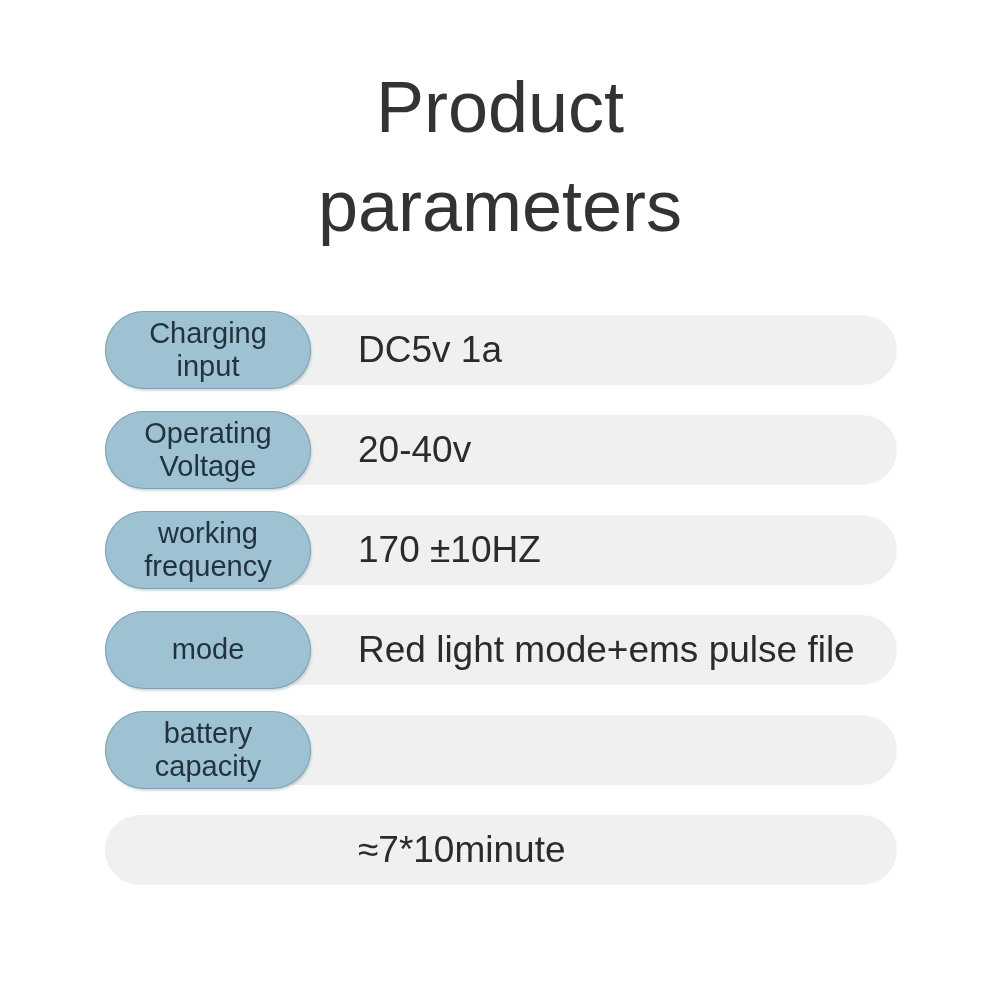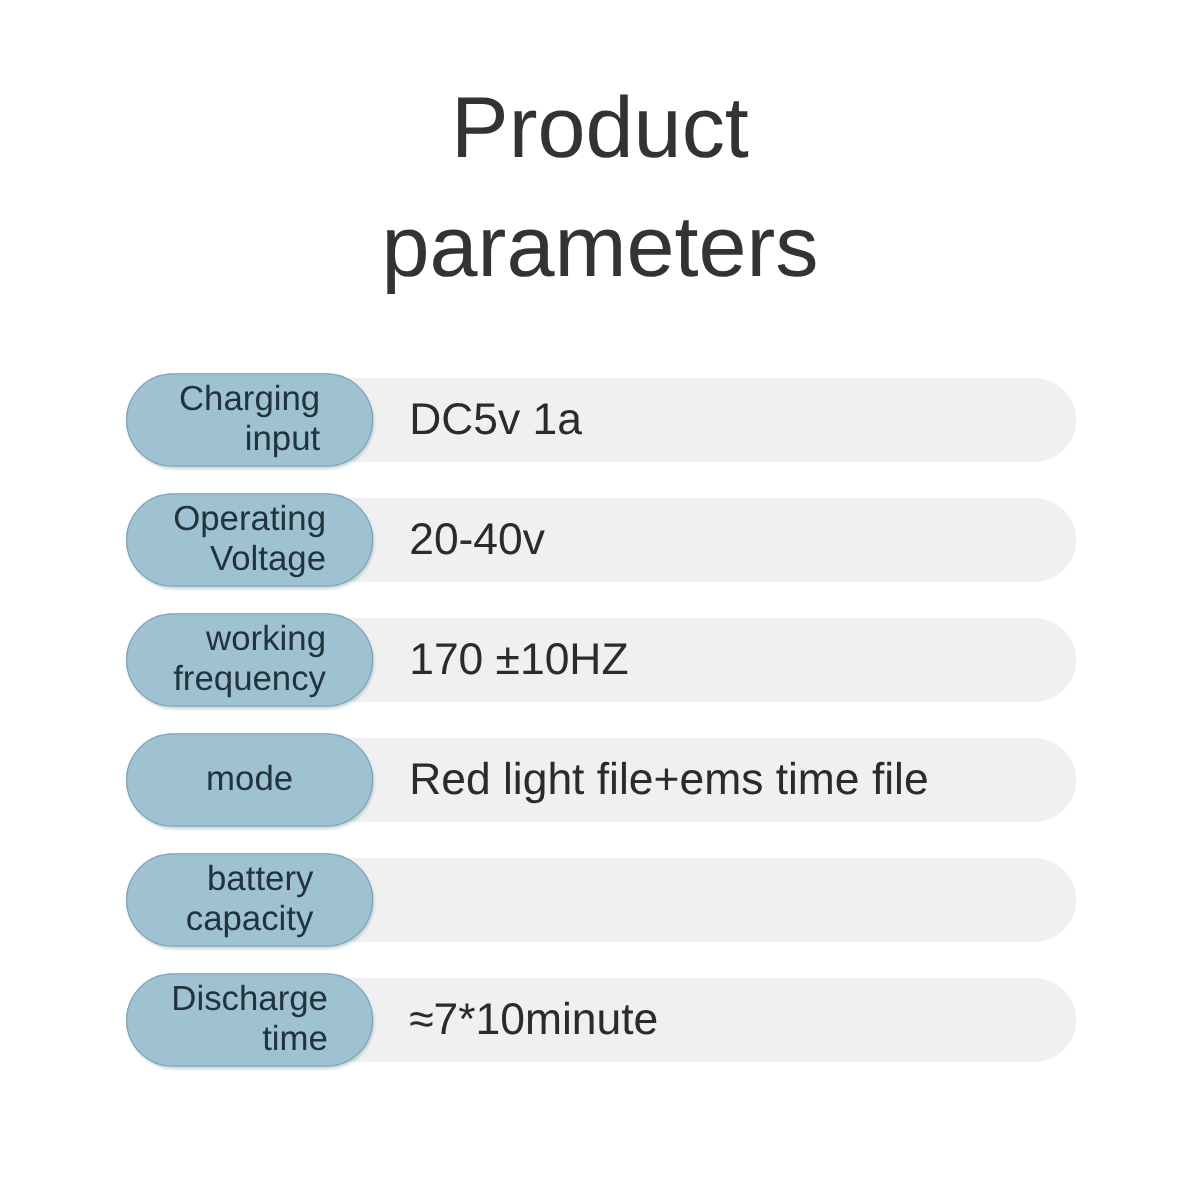--- a/index.html
+++ b/index.html
@@ -50,29 +50,29 @@
     left: 0;
     top: -4px;
     width: 206px;
     height: 78px;
     background: var(--pill-bg);
     border-radius: 39px;
     box-shadow: 0 0 0 1px var(--pill-border) inset, 1px 2px 2px rgba(80,110,130,0.25);
     display: flex;
     align-items: center;
     justify-content: center;
-    text-align: right;
+    text-align: center;
     color: var(--pill-text);
     font-size: 29px;
     line-height: 1.15;
     white-space: pre-line;
   }
   .value {
     position: absolute;
-    left: 236px;
+    left: 253px;
     top: 0;
     height: 100%;
     display: flex;
     align-items: center;
     color: var(--value-text);
     font-size: 37px;
     white-space: pre-wrap;
   }
 </style>
 </head>
@@ -100,28 +100,26 @@
     </div>
 
     <div class="spec-row">
       <div class="pill">working
 frequency</div>
       <div class="value">170 ±10HZ</div>
     </div>
 
     <div class="spec-row">
       <div class="pill">mode</div>
-      <div class="value">Red light file+ems time file</div>
+      <div class="value">Red light mode+ems pulse file</div>
     </div>
 
     <div class="spec-row">
       <div class="pill">battery
 capacity</div>
     </div>
 
     <div class="spec-row">
-      <div class="pill">Discharge
-time</div>
       <div class="value">≈7*10minute</div>
     </div>
 
   </div>
 </div>
 
 </body></html>

